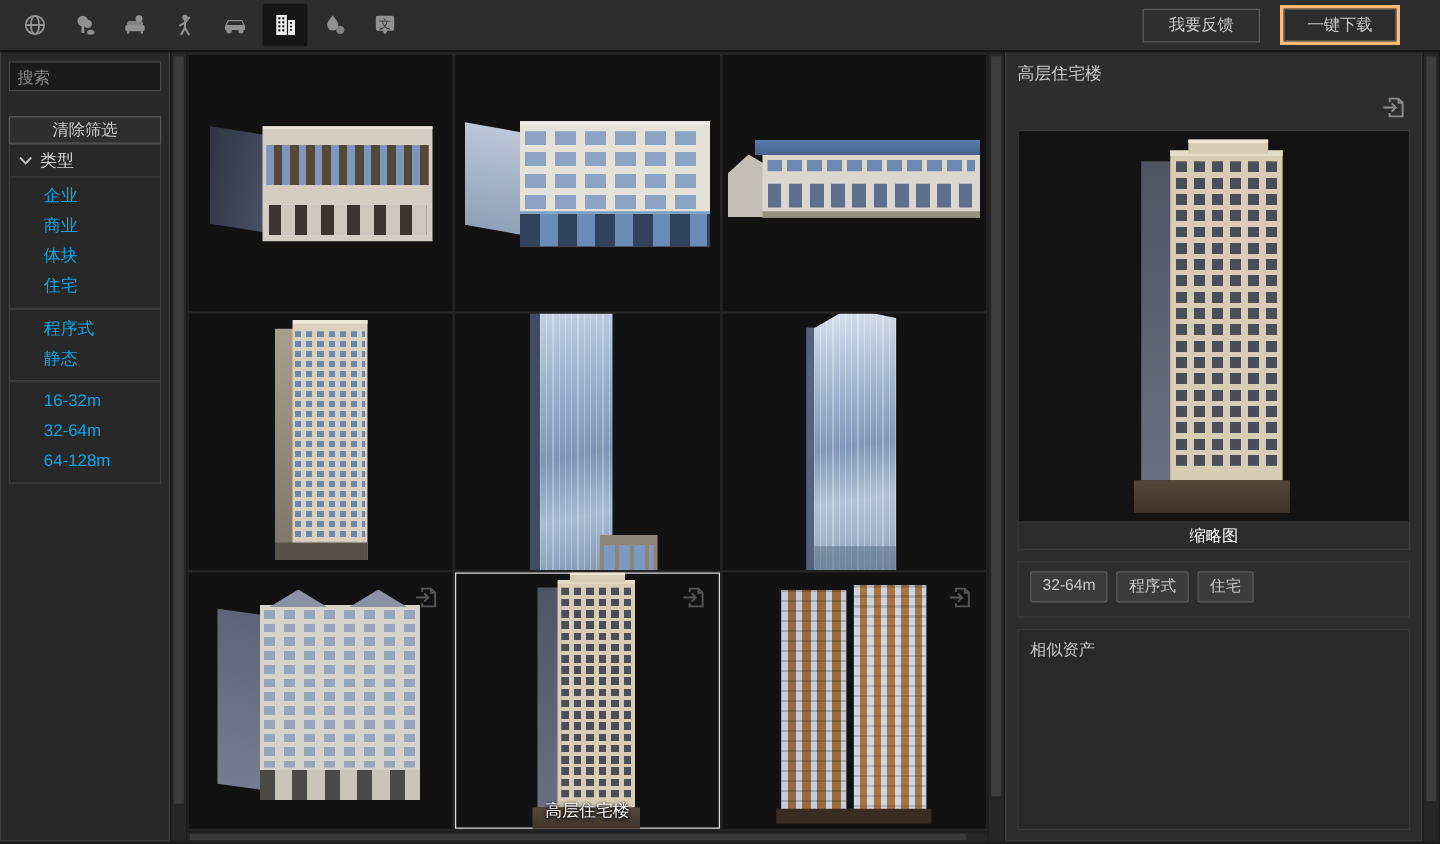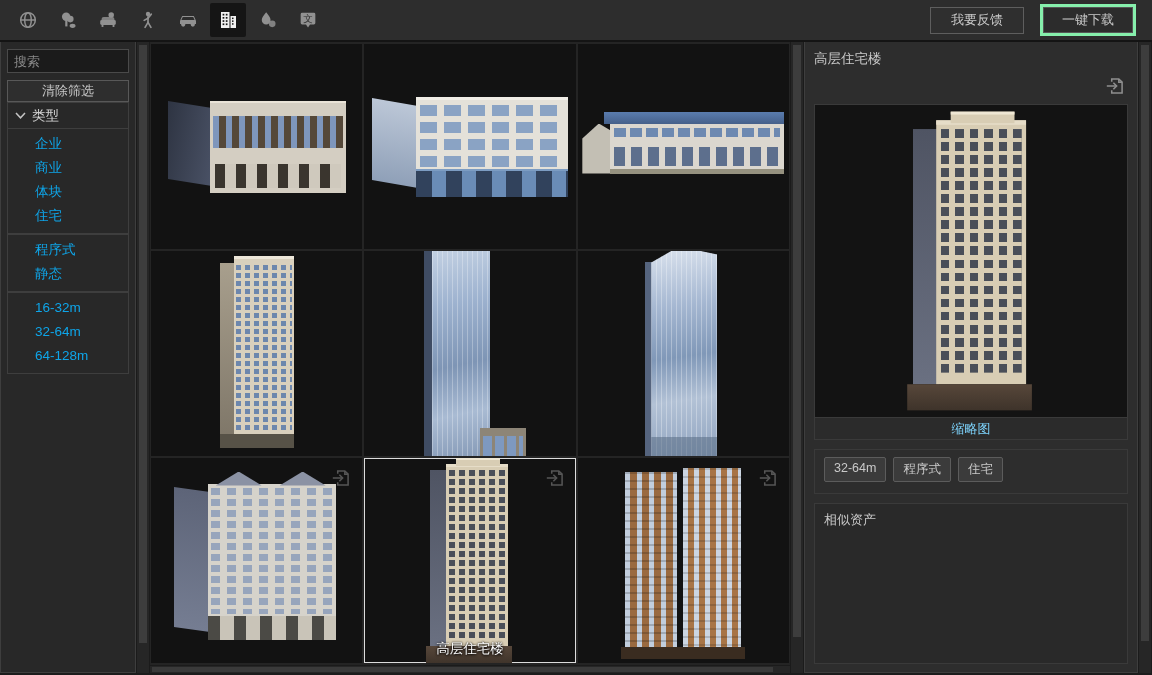--- a/index.html
+++ b/index.html
@@ -9,34 +9,34 @@
   
   .topbar { height:42px; background:#2d2d2d; border-bottom:2px solid #141414;
     display:flex; align-items:center; padding:0 8px; }
   .icon-btn { width:36px; height:34px; margin:0 2px; display:flex; align-items:center;
     justify-content:center; border-radius:2px; cursor:pointer; }
   .icon-btn.selected { background:#151515; }
   .icon-btn svg { display:block; }
   .tb-spacer { flex:1; }
   .feedback-btn { height:27px; padding:0 20px; background:#2f2f2f; border:1px solid #5e5e5e;
     color:#c9c9c9; font-size:13px; margin-right:16px; cursor:pointer; }
-  .download-wrap { border:3px solid #86efac; margin-right:8px; }
+  .download-wrap { border:3px solid #fdba74; margin-right:24px; }
   .download-btn { height:26px; padding:0 18px; background:#2c2c2c; border:1px solid #555;
     color:#c9c9c9; font-size:13px; cursor:pointer; display:block; }
 
   
   .main { display:flex; height:631px; }
 
   
   .sidebar { width:136px; background:#282828; border:1px solid #3e3e3e; border-top:none;
     padding:7px 6px; }
   .search-input { width:100%; height:24px; background:#1b1b1b; border:1px solid #4a4a4a;
     color:#ddd; font-size:13px; padding:0 6px; }
   .search-input::placeholder { color:#8c8c8c; }
-  .clear-btn { width:100%; height:22px; margin-top:7px; background:#2e2e2e;
+  .clear-btn { width:100%; height:22px; margin-top:20px; background:#2e2e2e;
     border:1px solid #585858; color:#c9c9c9; font-size:13px; cursor:pointer; }
   .filter-group { margin-top:0; border:1px solid #3e3e3e; }
   .group-header { height:26px; display:flex; align-items:center; gap:6px; padding:0 7px;
     color:#d4d4d4; font-size:13.5px; border-bottom:1px solid #3e3e3e; cursor:pointer; }
   .group-items { padding:3px 0 5px; }
   .group-item { padding:3px 6px 3px 27px; color:#0ea5e9; font-size:13.5px; line-height:18px;
     cursor:pointer; }
 
   
   .vscroll { width:14px; background:#262626; border-left:1px solid #1b1b1b;
@@ -60,21 +60,21 @@
 
   
   .detail { width:334px; background:#2d2d2d; border:1px solid #3e3e3e; border-top:none;
     padding:8px 9px; display:flex; flex-direction:column; }
   .detail-title { color:#cacaca; font-size:13.5px; }
   .detail-export { align-self:flex-end; margin:6px 1px 6px 0; cursor:pointer; }
   .thumb-box { border:1px solid #3a3a3a; border-bottom:none; background:#131313; height:313px;
     position:relative; overflow:hidden; }
   .thumb-stage { position:absolute; inset:0; display:flex; align-items:center; justify-content:center; }
   .thumb-caption { height:23px; background:#2b2b2b; border:1px solid #3a3a3a; display:flex;
-    align-items:center; justify-content:center; color:#7dd3fc; font-size:13px;text-align:center; }
+    align-items:center; justify-content:center; color:#ffffff; font-size:13px;text-align:center; }
   .tags-box { border:1px solid #3a3a3a; margin-top:9px; padding:7px 9px 11px; }
   .tags-header { color:#c9c9c9; font-size:13px; margin-bottom:8px; }
   .tags-row { display:flex; gap:7px; }
   .tag { background:#3b3b3b; border:1px solid #5c5c5c; color:#c9c9c9; font-size:12.5px;
     padding:3px 9px; border-radius:2px; cursor:pointer; }
   .similar-box { border:1px solid #3a3a3a; margin-top:9px; flex:1; padding:7px 9px;
     background:#292929; }
   .similar-header { color:#c9c9c9; font-size:13px; }
 
   

